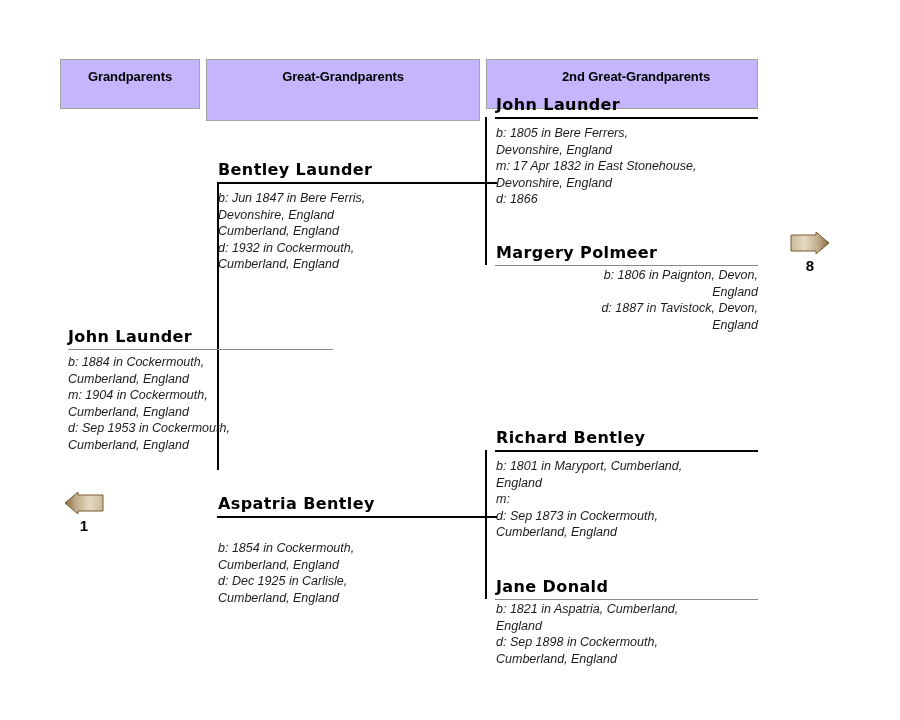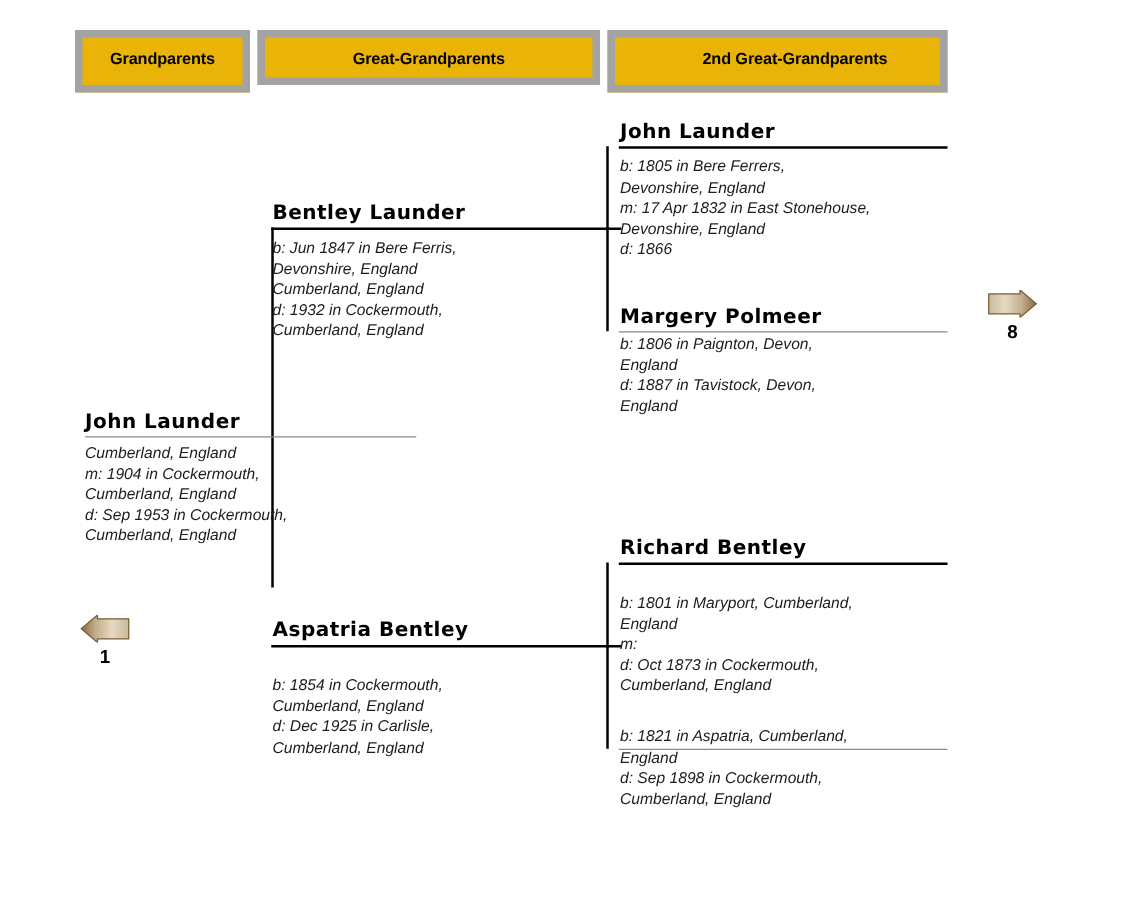--- a/index.html
+++ b/index.html
@@ -12,35 +12,36 @@
     height: 720px;
     position: relative;
     overflow: hidden;
     font-family: "Liberation Sans", sans-serif;
     -webkit-font-smoothing: antialiased;
   }
 
   
   .hdr-box {
     position: absolute;
-    border: 6px solid #a3a3a3;
-    background: #eab308;
+    border: 1px solid #a3a3a3;
+    background: #c4b5fd;
     box-sizing: border-box;
+    margin-top: 35px;
   }
   .hdr-label {
     display: block;
     text-align: center;
     font-weight: bold;
     font-size: 13px;
     color: #000000;
     padding-top: 9px;
     letter-spacing: -0.1px;
   }
   #hdr-grandparents      { left: 60px;  top: 24px; width: 140px; height: 50px; }
-  #hdr-great             { left: 206px; top: 24px; width: 274px; height: 44px; }
+  #hdr-great             { left: 206px; top: 24px; width: 274px; height: 62px; }
   #hdr-second-great      { left: 486px; top: 24px; width: 272px; height: 50px; padding-left: 28px; }
 
   
   .person {
     position: absolute;
     box-sizing: border-box;
   }
   .person-name {
     font-family: "DejaVu Sans", sans-serif;
     font-weight: bold;
@@ -146,20 +147,21 @@
 <div class="bracket-hline" id="hline-lower-name"></div>
 <div class="bracket-hline" id="hline-lower-stub"></div>
 <div class="bracket-vline" id="vline-lower-group"></div>
 <div class="bracket-hline" id="hline-gp3-name"></div>
 <div class="bracket-hline" id="hline-gp4-name"></div>
 
 <div class="person" id="person-john-launder-self">
   <div class="person-name">John Launder</div>
   <div class="person-rule"></div>
   <div class="person-details">
+    <div class="detail-line">b: 1884 in Cockermouth,</div>
     <div class="detail-line">Cumberland, England</div>
     <div class="detail-line">m: 1904 in Cockermouth,</div>
     <div class="detail-line">Cumberland, England</div>
     <div class="detail-line">d: Sep 1953 in Cockermouth,</div>
     <div class="detail-line">Cumberland, England</div>
   </div>
 </div>
 
 <div class="person" id="person-nicholas-launder">
   <div class="person-name">Bentley Launder</div>
@@ -188,40 +190,41 @@
     <div class="detail-line">b: 1805 in Bere Ferrers,</div>
     <div class="detail-line">Devonshire, England</div>
     <div class="detail-line">m: 17 Apr 1832 in East Stonehouse,</div>
     <div class="detail-line">Devonshire, England</div>
     <div class="detail-line">d: 1866</div>
   </div>
 </div>
 
 <div class="person" id="person-margery-polmeer">
   <div class="person-name">Margery Polmeer</div>
-  <div class="person-details" style="">
+  <div class="person-details" style="text-align:right;">
     <div class="detail-line">b: 1806 in Paignton, Devon,</div>
     <div class="detail-line">England</div>
     <div class="detail-line">d: 1887 in Tavistock, Devon,</div>
     <div class="detail-line">England</div>
   </div>
 </div>
 
 <div class="person" id="person-richard-bentley">
   <div class="person-name">Richard Bentley</div>
-  <div class="person-details" style="margin-top:26px;">
+  <div class="person-details" style="margin-top:10px;">
     <div class="detail-line">b: 1801 in Maryport, Cumberland,</div>
     <div class="detail-line">England</div>
     <div class="detail-line">m:</div>
-    <div class="detail-line">d: Oct 1873 in Cockermouth,</div>
+    <div class="detail-line">d: Sep 1873 in Cockermouth,</div>
     <div class="detail-line">Cumberland, England</div>
   </div>
 </div>
 
 <div class="person" id="person-jane-donald">
+  <div class="person-name">Jane Donald</div>
   <div class="person-details" style="">
     <div class="detail-line">b: 1821 in Aspatria, Cumberland,</div>
     <div class="detail-line">England</div>
     <div class="detail-line">d: Sep 1898 in Cockermouth,</div>
     <div class="detail-line">Cumberland, England</div>
   </div>
 </div>
 
 <div class="nav" id="nav-back">
   <svg class="arrow-svg" width="40" height="22" viewBox="0 0 40 22">

